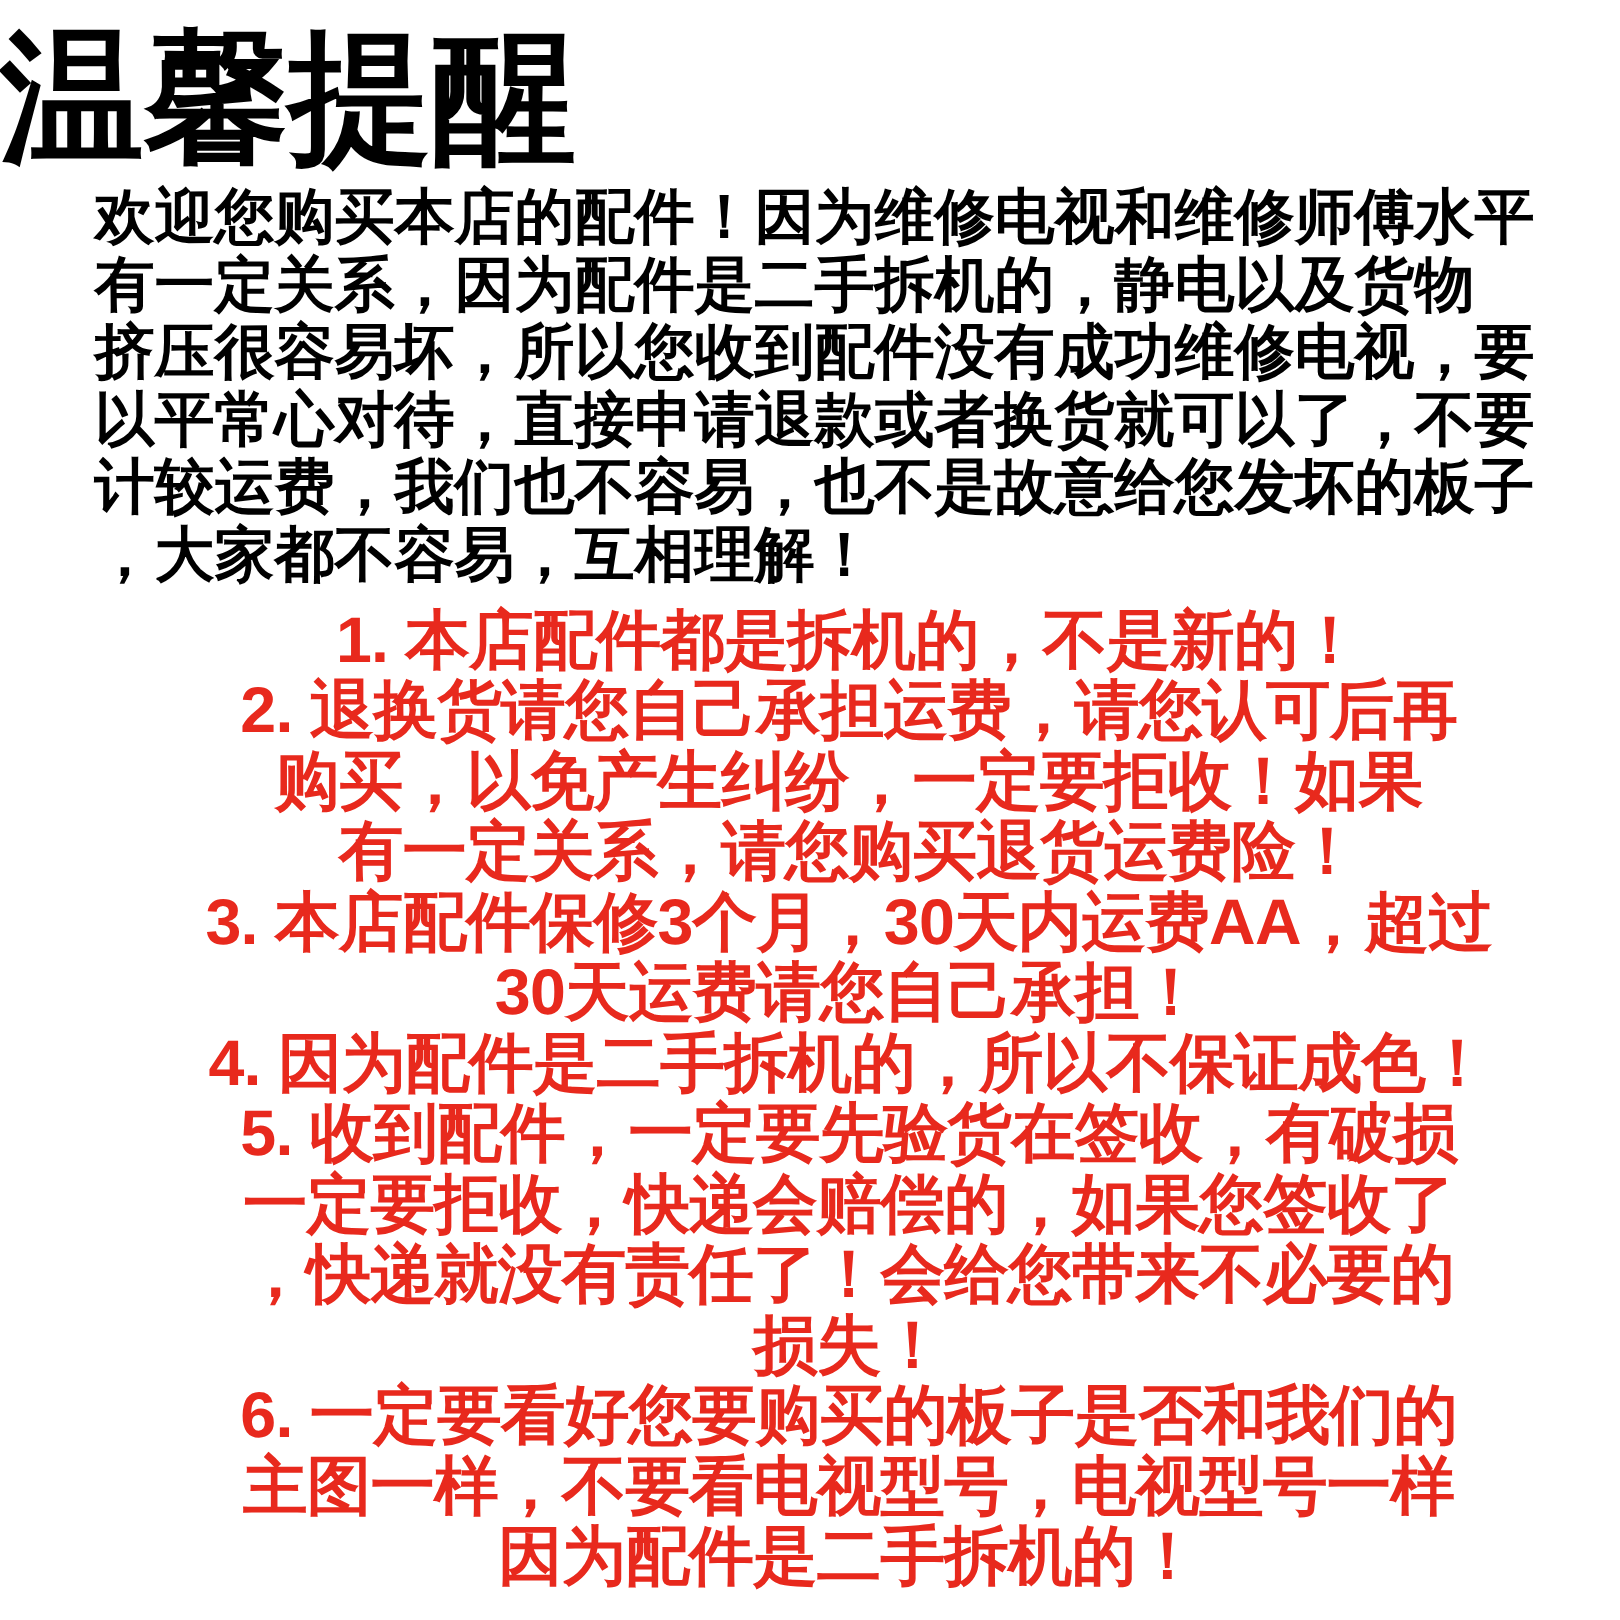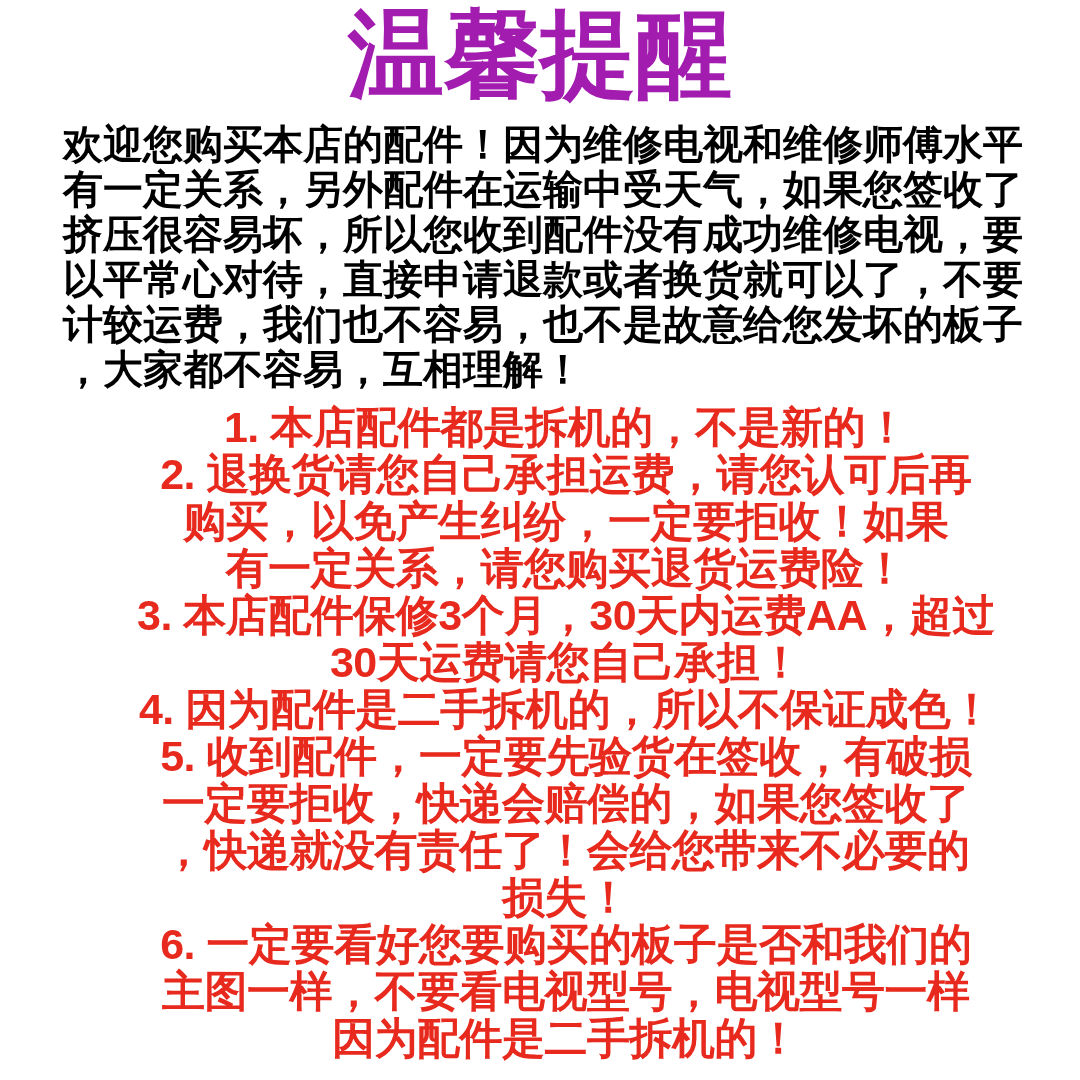--- a/index.html
+++ b/index.html
@@ -11,28 +11,28 @@
     position: relative;
     width: 1080px;
     height: 1080px;
     background: #ffffff;
     overflow: hidden;
     font-family: "Liberation Sans", sans-serif;
     font-weight: bold;
   }
   .title {
     position: absolute;
-    top: 6px;
+    top: 18px;
     left: 0;
     width: 100%;
     margin: 0;
-    text-align: center;
+    text-align: left;
     font-size: 96px;
     line-height: 1.0;
-    color: #a21caf;
+    color: #000000;
     letter-spacing: 0px;
     white-space: nowrap;
   }
   .intro {
     position: absolute;
     left: 63px;
     top: 122px;
     color: #000000;
     font-size: 40px;
     line-height: 45px;
@@ -60,21 +60,21 @@
 </style>
 </head>
 <body>
 
 <div class="page">
 
   <h1 class="title">温馨提醒</h1>
 
   <div class="intro">
     <div class="line">欢迎您购买本店的配件！因为维修电视和维修师傅水平</div>
-    <div class="line">有一定关系，另外配件在运输中受天气，如果您签收了</div>
+    <div class="line">有一定关系，因为配件是二手拆机的，静电以及货物</div>
     <div class="line">挤压很容易坏，所以您收到配件没有成功维修电视，要</div>
     <div class="line">以平常心对待，直接申请退款或者换货就可以了，不要</div>
     <div class="line">计较运费，我们也不容易，也不是故意给您发坏的板子</div>
     <div class="line">，大家都不容易，互相理解！</div>
   </div>
 
   <div class="rules">
     <div class="line">1. 本店配件都是拆机的，不是新的！</div>
     <div class="line">2. 退换货请您自己承担运费，请您认可后再</div>
     <div class="line">购买，以免产生纠纷，一定要拒收！如果</div>

